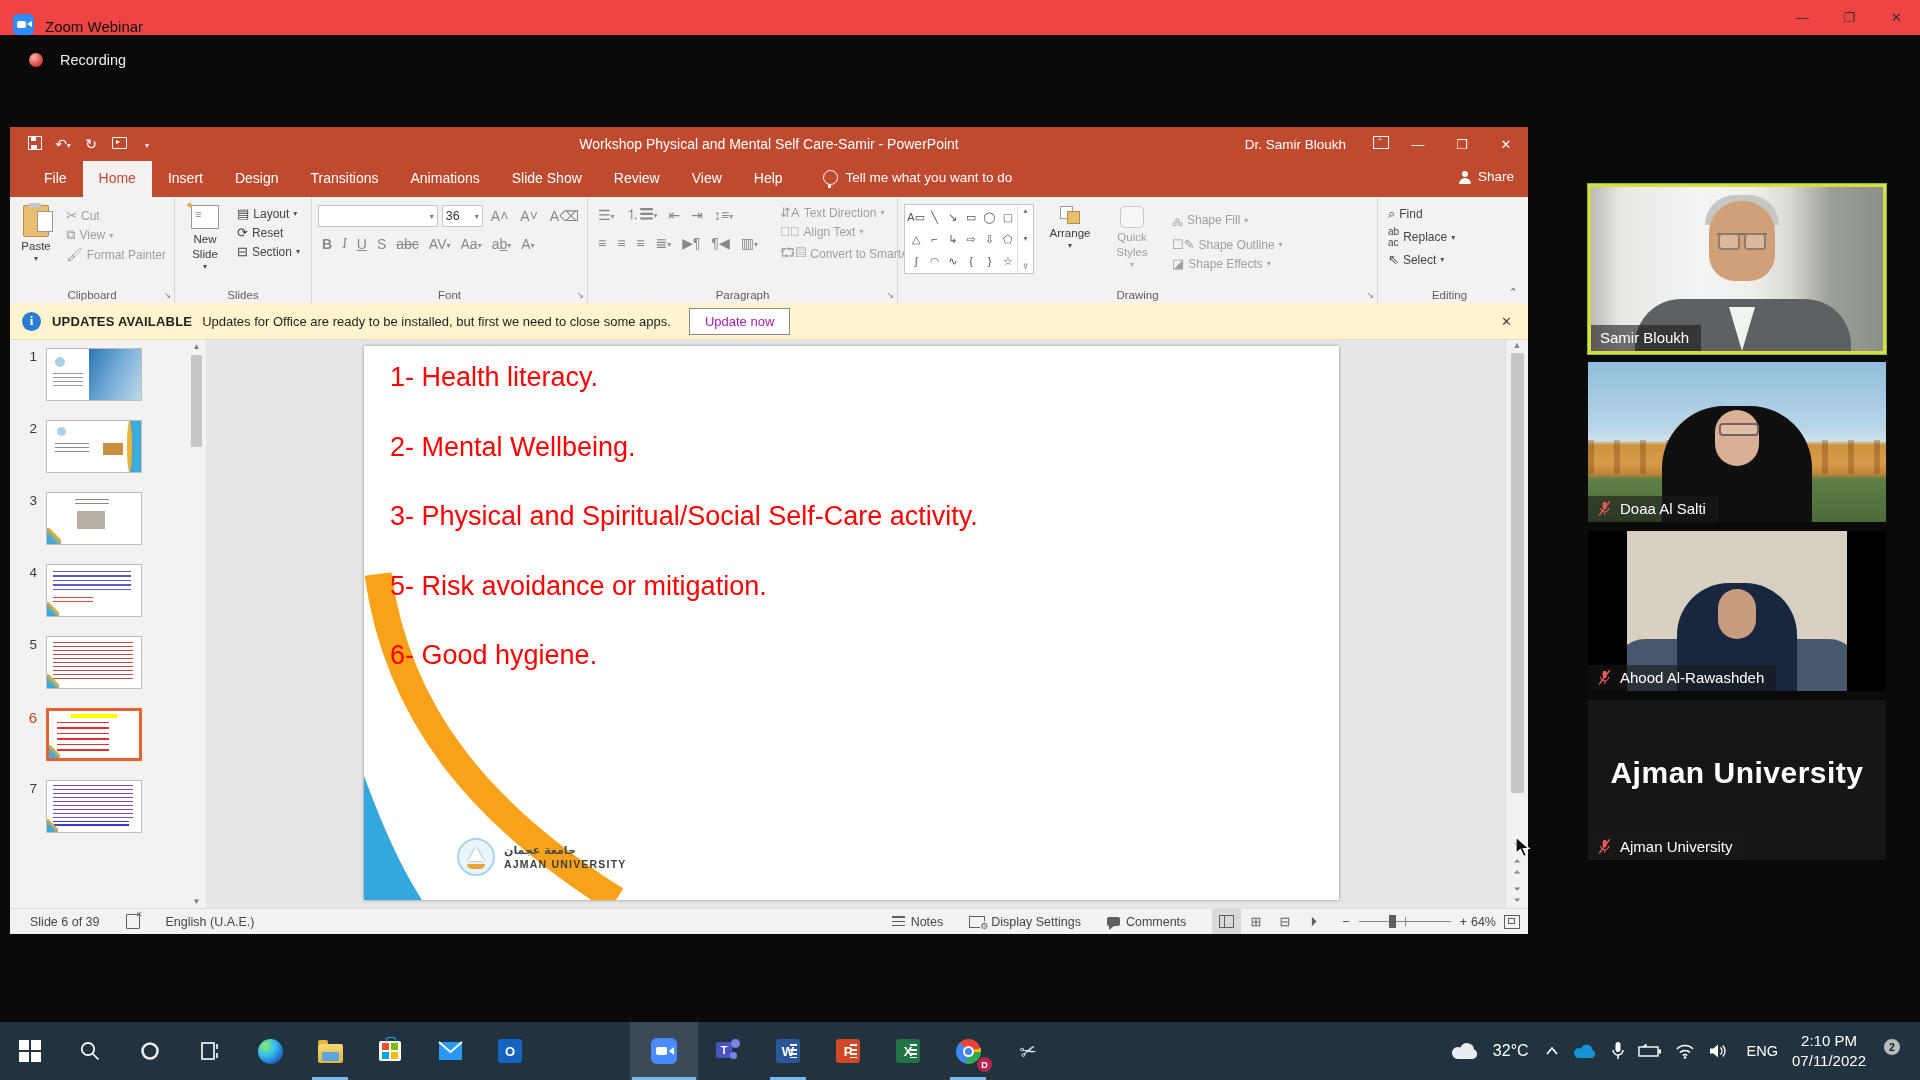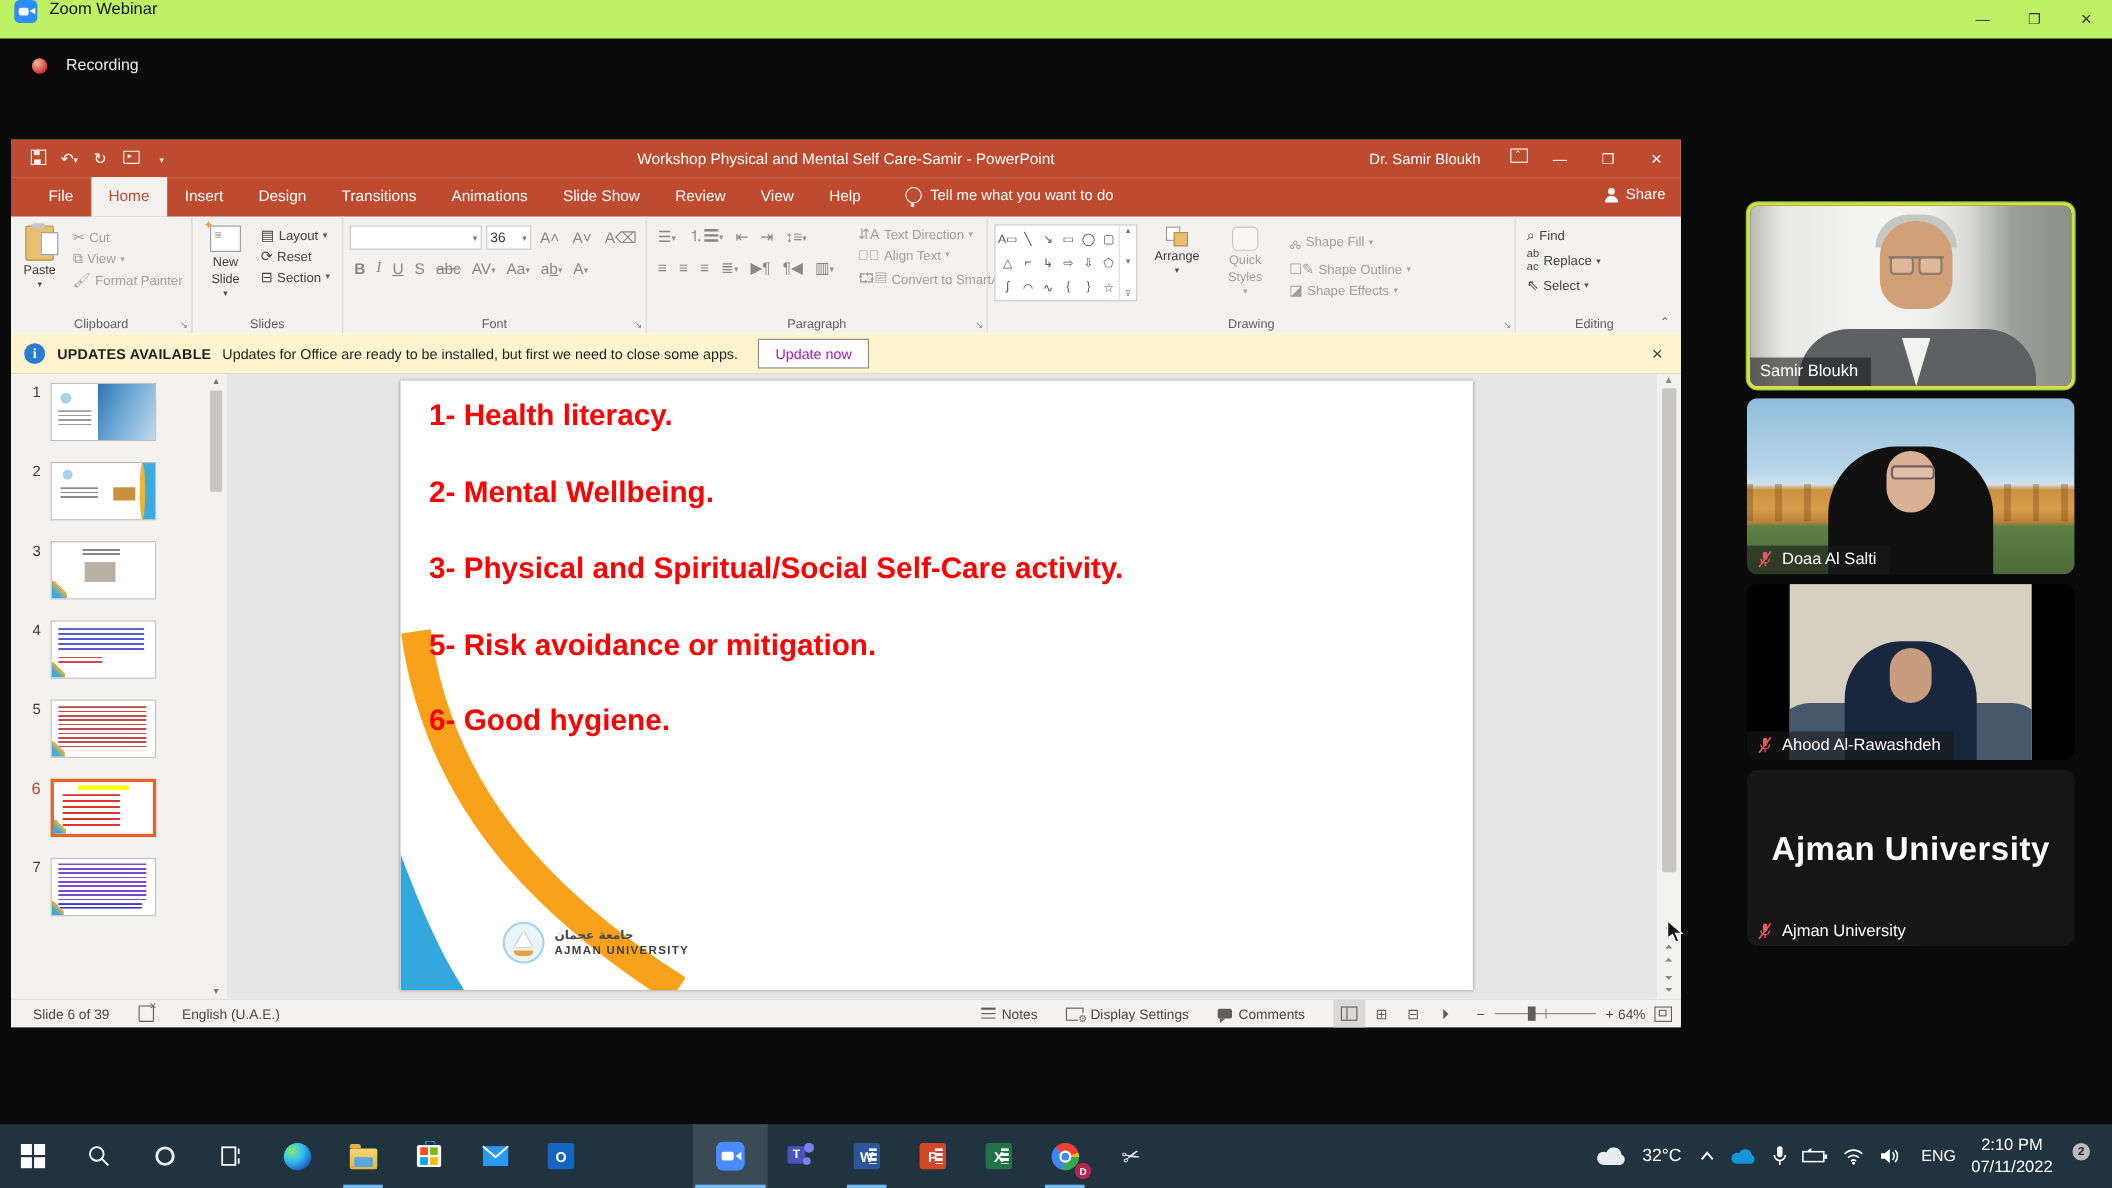--- a/index.html
+++ b/index.html
@@ -1,20 +1,20 @@
 <!DOCTYPE html>
 <html><head>
 <meta charset="utf-8">
 <style>
   html,body{margin:0;padding:0;}
   body{width:1920px;height:1080px;position:relative;overflow:hidden;background:#0a0a0a;
        font-family:"Liberation Sans",sans-serif;-webkit-font-smoothing:antialiased;}
 
   
-  .zoom-titlebar{position:absolute;top:0;left:0;width:1920px;height:35px;background:#bef264;display:flex;align-items:flex-start;z-index:40;}
+  .zoom-titlebar{position:absolute;top:0;left:0;width:1920px;height:35px;background:#ef4444;display:flex;align-items:flex-end;z-index:40;}
   .zoom-app-icon{width:21px;height:21px;border-radius:5px;background:#2D8CFF;margin-left:13px;position:relative;flex:0 0 auto;}
   .zoom-app-icon::before{content:'';position:absolute;left:4px;top:7px;width:9px;height:7px;background:#fff;border-radius:2px;}
   .zoom-app-icon::after{content:'';position:absolute;right:2px;top:7px;border-top:3.5px solid transparent;border-bottom:3.5px solid transparent;border-right:5px solid #fff;}
   .zoom-wtitle{margin-left:11px;font-size:15px;color:#111;}
   .win-controls{margin-left:auto;display:flex;height:100%;}
   .win-btn{width:47px;height:100%;display:flex;align-items:center;justify-content:center;color:#333;font-size:13px;}
 
   
   .recording{position:absolute;left:29px;top:52px;display:flex;align-items:center;gap:17px;}
   .rec-dot{width:14px;height:14px;border-radius:50%;background:radial-gradient(circle at 35% 32%,#f4a29a 10%,#d33a2f 70%);}
@@ -100,21 +100,21 @@
   .tscroll{position:absolute;top:2px;right:1px;bottom:2px;width:17px;background:#F3F2F1;display:flex;flex-direction:column;align-items:center;font-size:8px;color:#777;}
   .tscroll .thumbbar{width:11px;height:92px;background:#C8C6C4;margin-top:4px;border-radius:1px;}
   .tscroll .dn{margin-top:auto;}
 
   
   .slide-wrap{flex:1;position:relative;}
   .slide{position:absolute;left:158px;top:6px;width:975px;height:554px;background:#fff;box-shadow:0 0 3px rgba(0,0,0,.4);overflow:hidden;}
   .slide-title{text-align:center;margin-top:26px;font-size:27px;font-weight:bold;position:relative;z-index:3;}
   .slide-title .hl{background:#FFFF00;padding:3px 4px;}
   .slide-body{margin:16px 0 0 26px;position:relative;z-index:3;}
-  .slide-item{color:#FF0000;font-weight:bold;font-size:27px;height:69.5px;}
+  .slide-item{color:#FF0000;font-weight:normal;font-size:27px;height:69.5px;}
   .swoosh{position:absolute;left:0;bottom:0;z-index:1;}
   .aj-logo{position:absolute;left:93px;bottom:24px;display:flex;align-items:center;gap:9px;z-index:2;}
   .aj-circle{width:38px;height:38px;border-radius:50%;background:#EAF5FB;border:2px solid #A9D3E8;position:relative;box-sizing:border-box;}
   .aj-circle::before{content:'';position:absolute;left:9px;top:7px;border-left:8px solid transparent;border-right:8px solid transparent;border-bottom:14px solid #fff;filter:drop-shadow(0 0 1px #888);}
   .aj-circle::after{content:'';position:absolute;left:8px;bottom:5px;width:18px;height:5px;background:#E8A33D;border-radius:0 0 8px 8px;}
   .aj-ar{font-size:11px;font-weight:bold;color:#4a4a4a;font-family:"DejaVu Sans",sans-serif;letter-spacing:2px;}
   .aj-en{font-size:10.5px;font-weight:bold;color:#3F3F3F;letter-spacing:1.2px;margin-top:1px;}
 
   .vscroll{width:22px;background:#F1F1F0;border-left:1px solid #E1DFDD;display:flex;flex-direction:column;align-items:center;font-size:9px;color:#888;position:relative;}
   .vscroll .vbar{width:13px;flex:0 0 440px;background:#C8C6C4;margin-top:3px;border-radius:2px;}
@@ -142,21 +142,21 @@
   .zslider::before{content:'';position:absolute;left:50%;top:-4px;width:1.5px;height:9px;background:#8A8886;}
   .zthumb{position:absolute;left:30px;top:-6px;width:7px;height:13px;background:#605E5C;}
   .zfit{width:14px;height:12px;border:1.5px solid #605E5C;position:relative;margin-left:8px;}
   .zfit::after{content:'';position:absolute;left:3px;top:2.5px;width:5px;height:4px;border:1.2px solid #605E5C;}
 
   
   .cursor{position:absolute;left:1514px;top:836px;z-index:60;}
 
   
   .vpanel{position:absolute;left:1588px;top:184px;width:298px;z-index:20;}
-  .tile{position:absolute;left:0;width:298px;background:#181818;overflow:hidden;box-sizing:border-box;border-radius:10px;}
+  .tile{position:absolute;left:0;width:298px;background:#181818;overflow:hidden;box-sizing:border-box;}
   .tile1{top:0;height:170px;border:3px solid #D9DD41;box-shadow:0 0 0 1px #79c04c;}
   .tile2{top:178px;height:160px;}
   .tile3{top:347px;height:160px;background:#000;}
   .tile4{top:516px;height:160px;background:#161616;}
   .name-tag{position:absolute;left:0;bottom:0;display:flex;align-items:center;gap:8px;background:rgba(25,25,25,.6);color:#fff;font-size:15px;padding:4px 12px 5px 9px;z-index:5;}
   .aj-big{position:absolute;left:0;right:0;top:56px;text-align:center;color:#fff;font-weight:bold;font-size:30px;letter-spacing:.5px;}
   
   .scene{position:absolute;inset:0;}
   .s1{background:linear-gradient(90deg,#b9b9b5 0%,#e8e8e5 10%,#f4f4f2 38%,#efefec 55%,#d9d9d5 68%,#9aa097 82%,#8b9088 100%);}
   .s1 .head{position:absolute;left:118px;top:14px;width:66px;height:80px;background:#D2A078;border-radius:32px 32px 26px 26px;}

